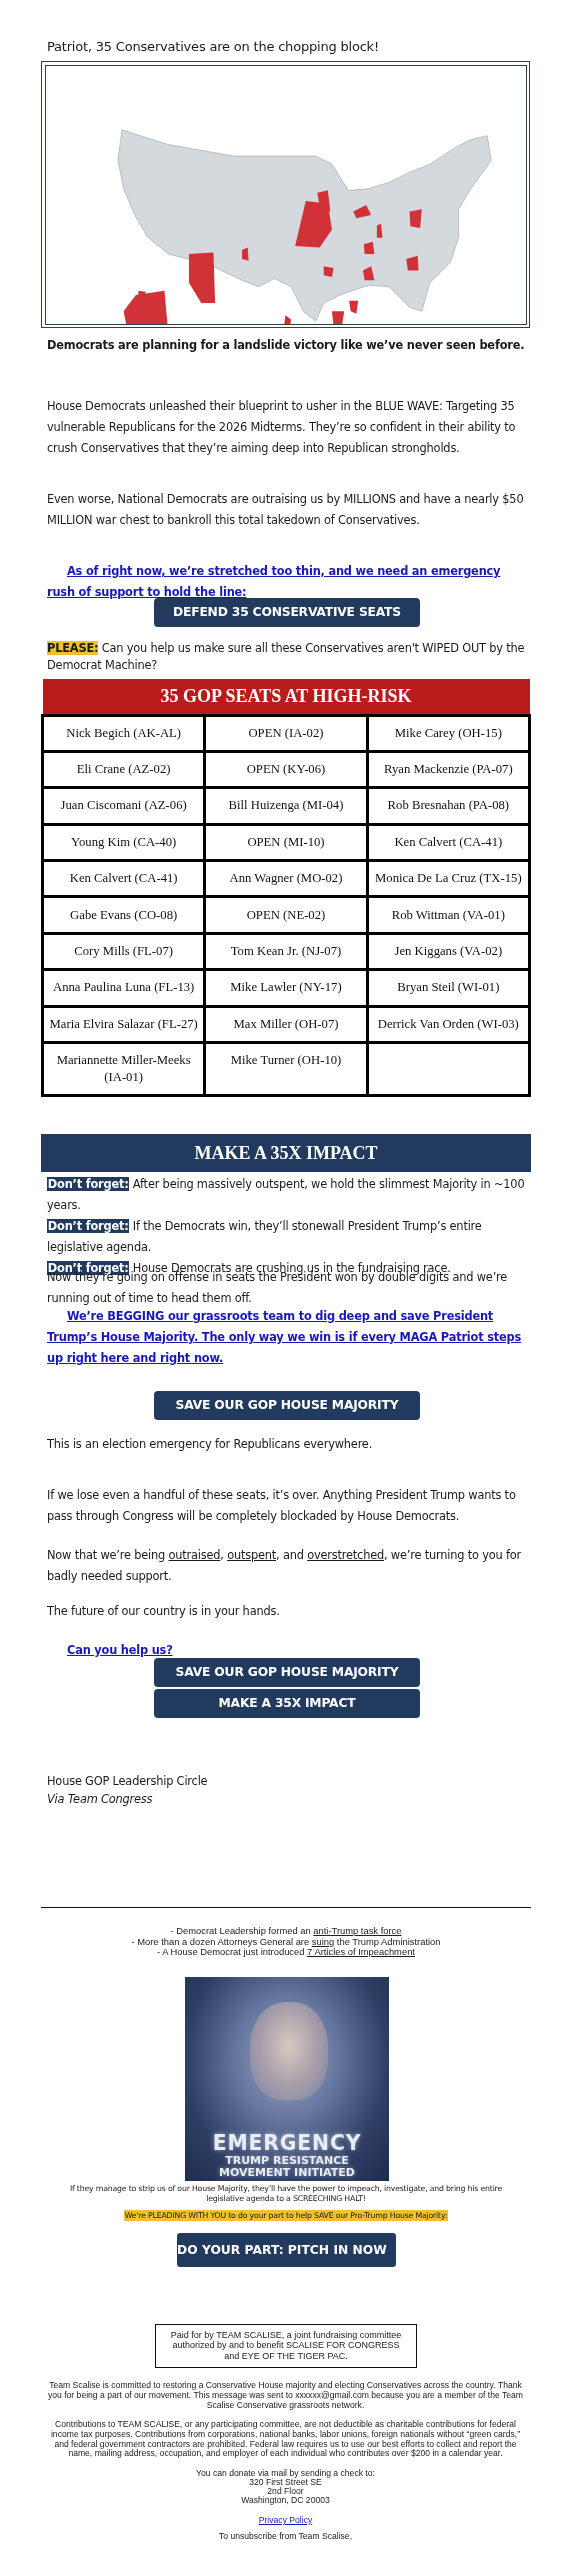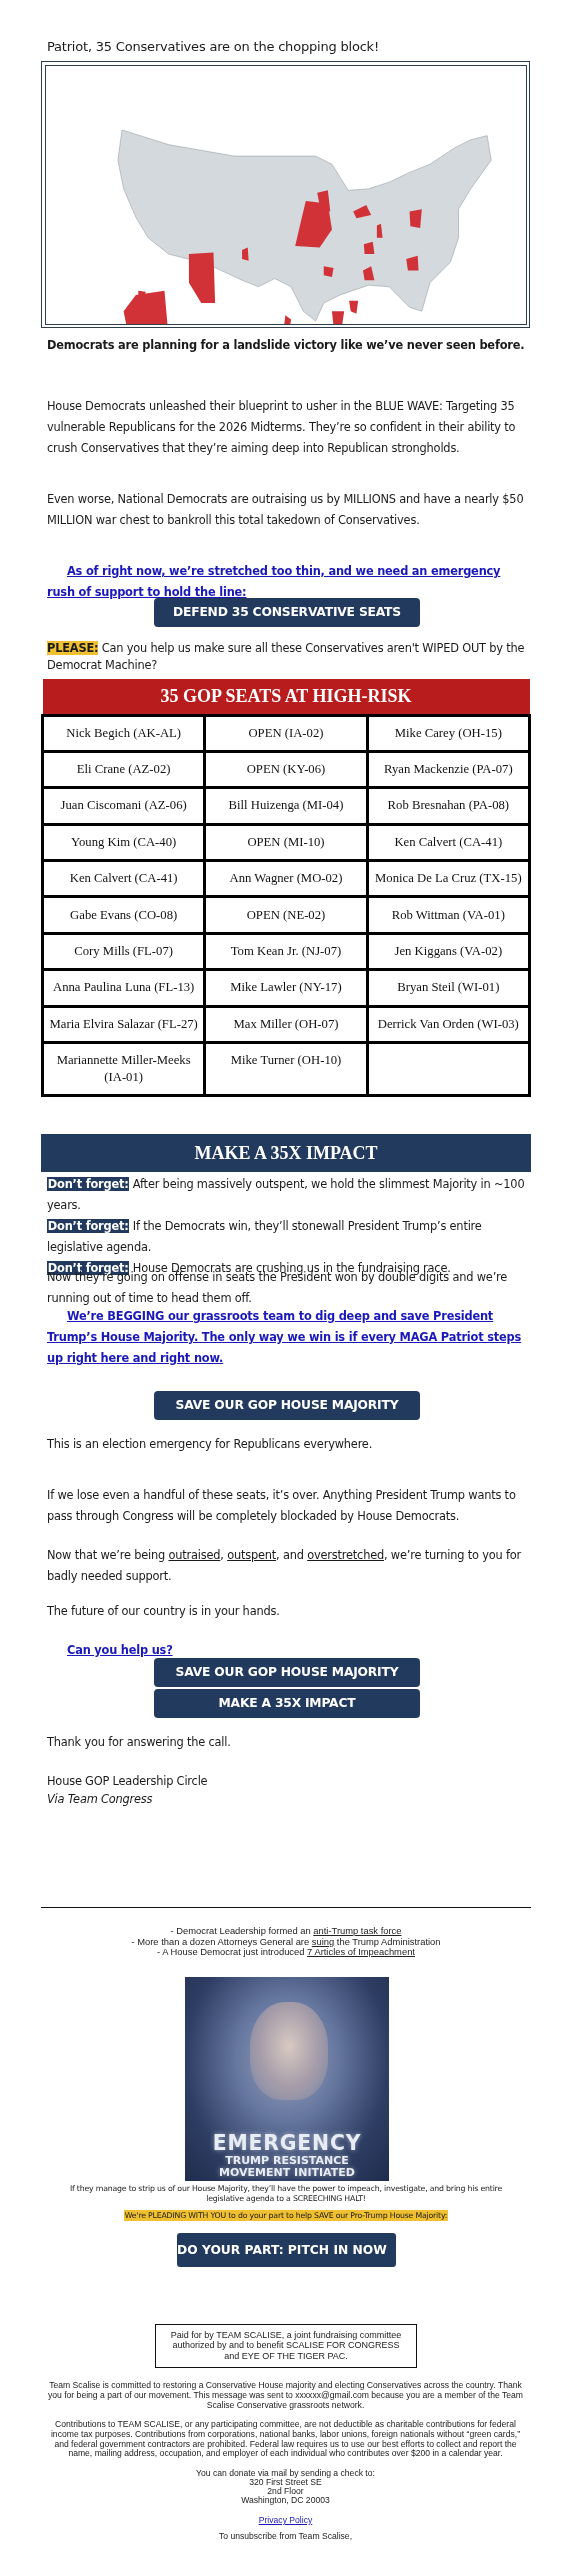--- a/index.html
+++ b/index.html
@@ -177,21 +177,20 @@
 
   <div class="abs body-text" style="left:47px; top:1601px; width:478px;">The future of our country is in your hands.</div>
 
   <div class="abs body-text" style="left:47px; top:1640px; width:478px;">
     <a class="link" href="#">Can you help us?</a>
   </div>
 
   <div class="btn" style="top:1658px;">SAVE OUR GOP HOUSE MAJORITY</div>
   <div class="btn" style="top:1689px;">MAKE A 35X IMPACT</div>
 
-  <div class="abs body-text" style="left:47px; top:1732px; width:478px;">Thank you for answering the call.</div>
 
   <div class="abs body-text" style="left:47px; top:1771px; width:478px;">House GOP Leadership Circle</div>
   <div class="abs body-text" style="left:47px; top:1789px; width:478px; font-style:italic;">Via Team Congress</div>
 
   <div id="divider" class="abs"></div>
 
   <div class="abs footer" style="left:41px; top:1926px; width:490px; font-size:9.4px;">
     <div><span>- Democrat Leadership formed an </span><a href="#">anti-Trump task force</a></div>
     <div><span>- More than a dozen Attorneys General are </span><a href="#">suing</a><span> the Trump Administration</span></div>
     <div><span>- A House Democrat just introduced </span><a href="#">7 Articles of Impeachment</a></div>

